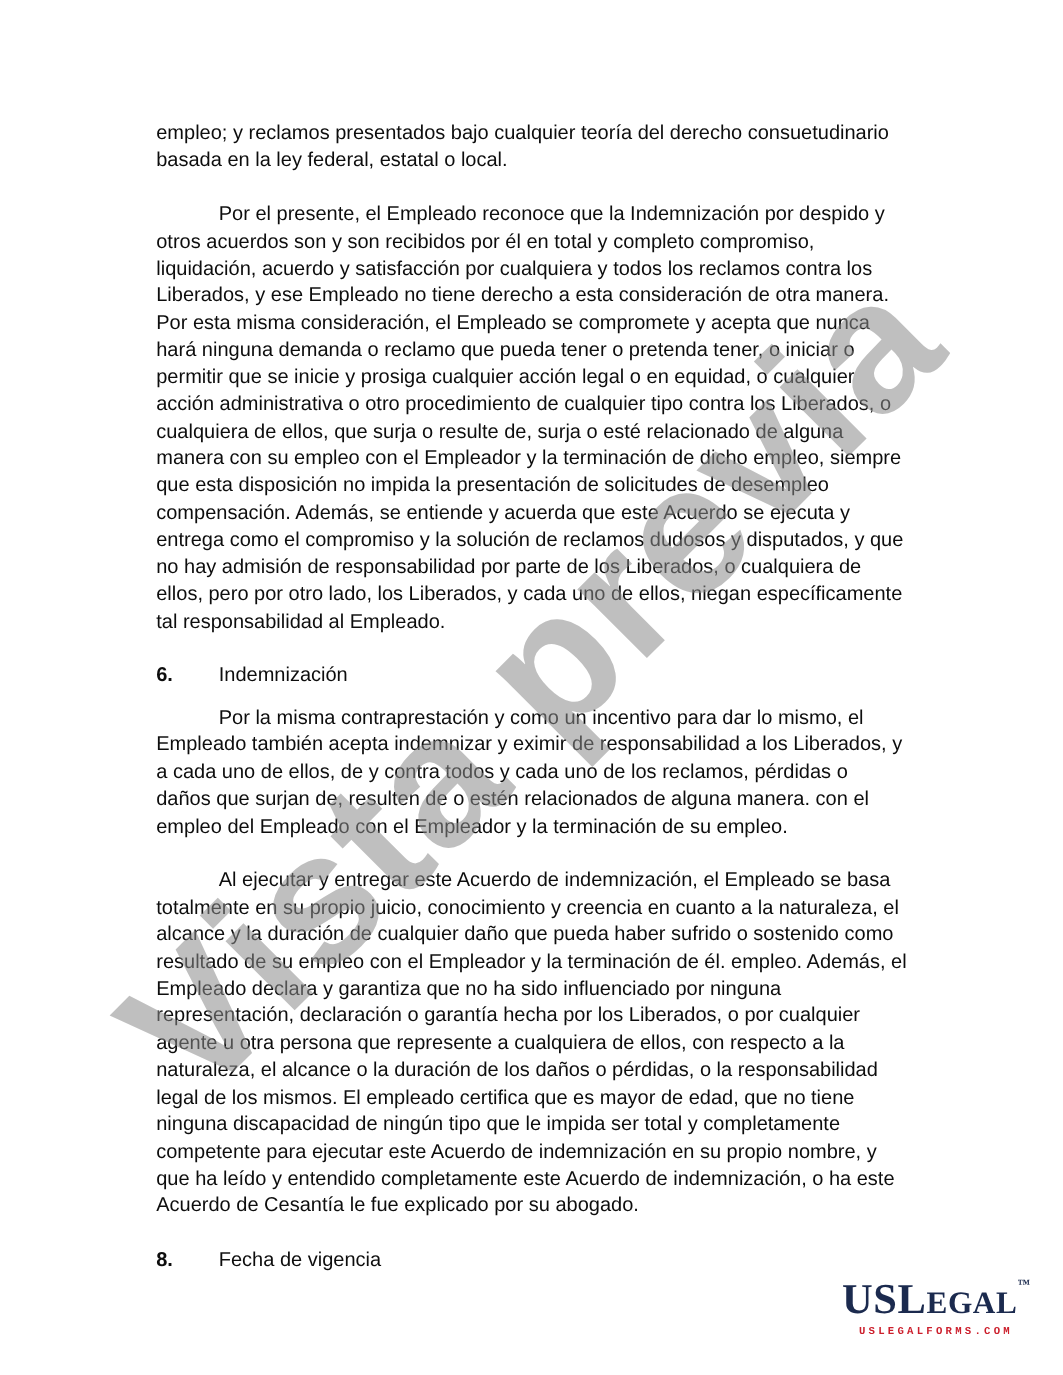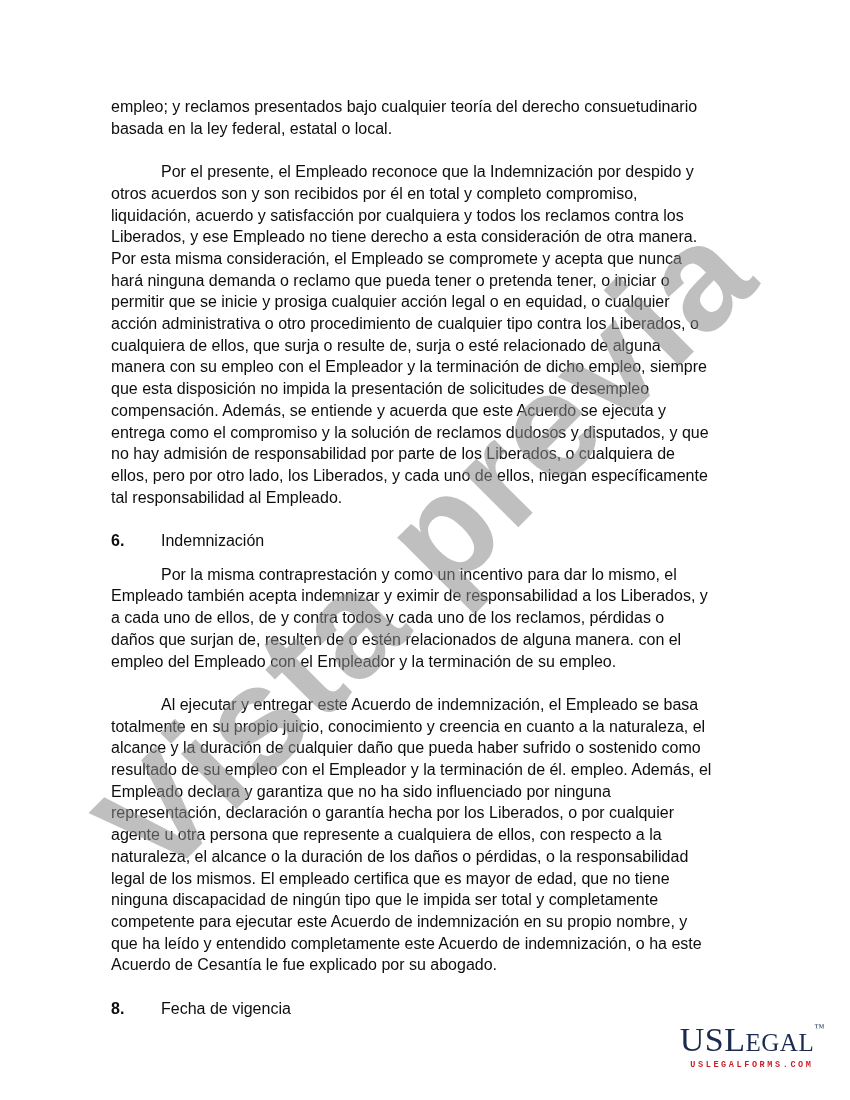--- a/index.html
+++ b/index.html
@@ -10,21 +10,21 @@
     position: relative; overflow: hidden;
     color: #111;
   }
   .page {
     position: relative;
     width: 850px; height: 1100px;
     background: #ffffff;
   }
   .content {
     position: absolute;
-    left: 111px; top: 96px;
+    left: 125px; top: 96px;
     width: 601px;
     font-size: 16px;
     line-height: 21.7px;
     color: #0d0d0d;
     z-index: 1;
   }
   p.para { margin: 0 0 21.7px 0; }
   p.indent { text-indent: 50px; margin-top: 12px; }
   .sec-heading { font-weight: bold; margin: 0; }
   .sec-num { display: inline-block; width: 50px; font-weight: bold; }
@@ -48,21 +48,21 @@
   }
 
   .logo {
     position: absolute;
     right: 26px; bottom: 30px;
     text-align: center;
     z-index: 2;
   }
   .logo-main {
     font-family: "Liberation Serif", serif;
-    font-weight: normal;
+    font-weight: bold;
     color: #1b2a4e;
     line-height: 1;
     white-space: nowrap;
   }
   .logo-part1 { font-size: 34px; letter-spacing: 0.5px; }
   .logo-part2 { font-size: 25px; letter-spacing: 0.5px; }
   .logo-tm { font-size: 10px; vertical-align: top; color: #1b2a4e; }
   .logo-site {
     margin-top: 3px;
     color: #cc1f2c;

